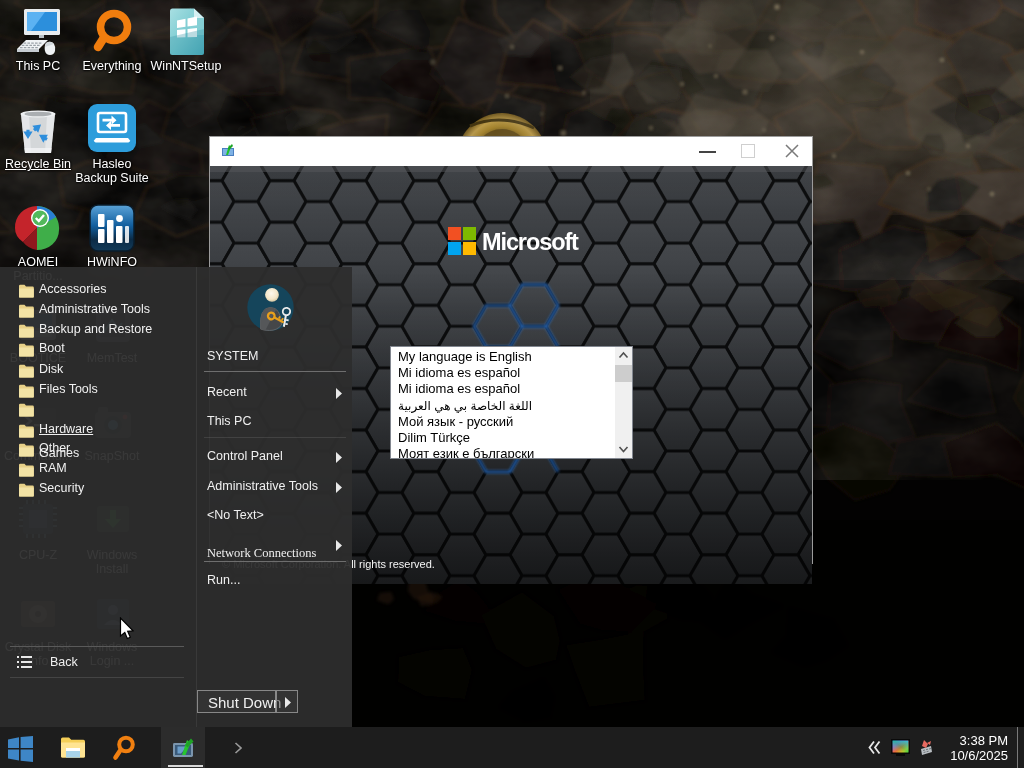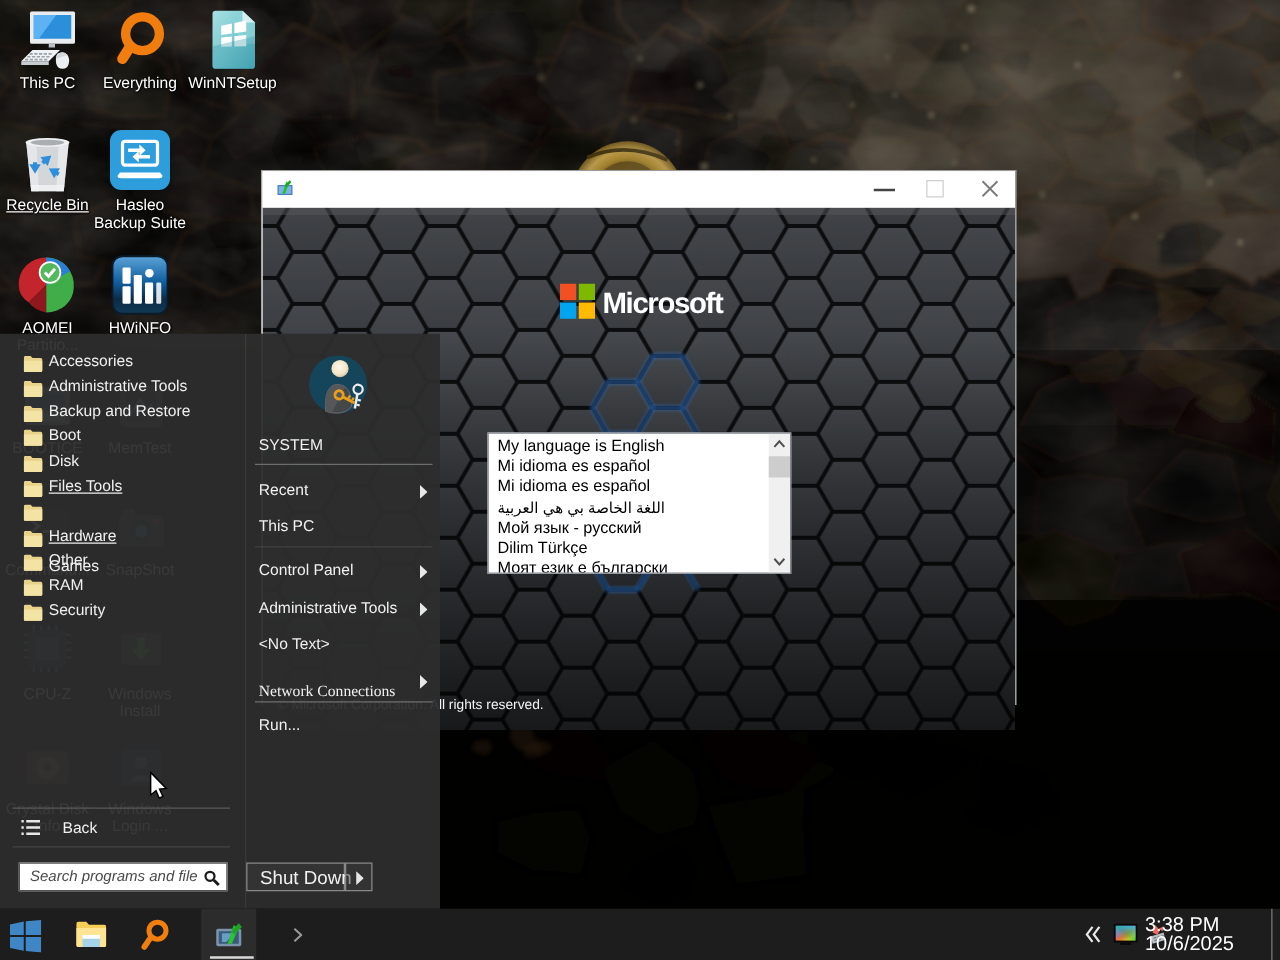--- a/index.html
+++ b/index.html
@@ -555,21 +555,21 @@
           <use href="#fold" y="142"></use>
           <use href="#fold" y="161"></use>
       <use href="#fold" y="181"></use>
           <use href="#fold" y="201"></use>
     </svg>
     <div class="abs" style="left:39px;top:15px;">Accessories</div>
     <div class="abs" style="left:39px;top:35px;">Administrative Tools</div>
     <div class="abs" style="left:39px;top:55px;">Backup and Restore</div>
     <div class="abs" style="left:39px;top:74px;">Boot</div>
     <div class="abs" style="left:39px;top:95px;">Disk</div>
-    <div class="abs" style="left:39px;top:115px;text-decoration:underline;">Files Tools</div>
+    <div class="abs" style="left:39px;top:115px;">Files Tools</div>
     <div class="abs" style="left:39px;top:134px;margin-top:45px;">Games</div>
     <div class="abs" style="left:39px;top:155px;text-decoration:underline;">Hardware</div>
     <div class="abs" style="left:39px;top:174px;">Other</div>
     <div class="abs" style="left:39px;top:194px;">RAM</div>
     <div class="abs" style="left:39px;top:214px;">Security</div>
   </div>
 
   <div class="abs" style="left:10px;top:379px;width:174px;height:1px;background:#5a5a5a;"></div>
   <svg class="abs" style="left:17px;top:388px" width="15" height="14" viewBox="0 0 15 14">
     <g fill="#e8e8e8">
@@ -577,27 +577,20 @@
           <rect x="4" y="1" width="11" height="2"></rect>
       <rect x="0" y="6" width="2" height="2"></rect>
           <rect x="4" y="6" width="11" height="2"></rect>
       <rect x="0" y="11" width="2" height="2"></rect>
           <rect x="4" y="11" width="11" height="2"></rect>
     </g>
   </svg>
   <div class="abs" style="left:50px;top:388px;">Back</div>
   <div class="abs" style="left:10px;top:410px;width:174px;height:1px;background:rgba(255,255,255,0.12);"></div>
 
-  <div class="abs" style="left:15px;top:423px;width:167px;height:23px;background:#fff;border:1px solid #565656;box-sizing:border-box;">
-    <div class="abs" style="left:8px;top:3px;font-size:12px;font-style:italic;color:#4a4a4a;white-space:nowrap;">Search programs and file</div>
-    <svg class="abs" style="left:146px;top:4px" width="15" height="15" viewBox="0 0 15 15">
-      <circle cx="6" cy="6" r="3.6" fill="none" stroke="#1b1b1b" stroke-width="1.8"></circle>
-      <path d="M9,9 L13,13" stroke="#1b1b1b" stroke-width="2.4"></path>
-    </svg>
-  </div>
 
   <svg class="abs" style="left:246px;top:16px" width="49" height="49" viewBox="0 0 49 49">
     <defs>
       <radialGradient id="headG" cx="45%" cy="40%" r="60%">
         <stop offset="0" stop-color="#fdf8ec"></stop>
             <stop offset="0.7" stop-color="#f3e6c8"></stop>
             <stop offset="1" stop-color="#d8c9a4"></stop>
       </radialGradient>
     </defs>
     <circle cx="24.5" cy="24.5" r="23.2" fill="#15455b"></circle>
@@ -708,21 +701,21 @@
     <rect x="2.6" y="2.6" width="15.8" height="11.8" fill="url(#rgb1)"></rect>
     <rect x="2.6" y="2.6" width="15.8" height="11.8" fill="url(#rgb2)"></rect>
     <rect x="6" y="16" width="9" height="2" fill="#0a0a0a"></rect>
   </svg>
   <svg class="abs" style="left:918px;top:12px" width="17" height="19" viewBox="0 0 17 19">
     <path d="M3,10 L13,7 L14,13 L4,16 Z" fill="#b9bec2"></path>
     <path d="M5,11.5 l2,-0.5 M8,10.7 l2,-0.5 M11,10 l2,-0.5 M5.6,13.5 l2,-0.5 M8.6,12.7 l2,-0.5" stroke="#70767a" stroke-width="1"></path>
     <path d="M6,1 L10,5 L8,9 L4,7 Z" fill="#e86a60"></path>
     <path d="M9,4 L13,2 L12,6 Z" fill="#e86a60"></path>
   </svg>
-  <div class="abs" style="left:916px;top:6px;width:68px;text-align:left;color:#fff;font-size:16px;line-height:15px;">3:38 PM<br>10/6/2025</div>
+  <div class="abs" style="left:940px;top:6px;width:68px;text-align:right;color:#fff;font-size:13px;line-height:15px;">3:38 PM<br>10/6/2025</div>
   <div class="abs" style="left:1017px;top:0;width:1px;height:41px;background:#7a7a7a;"></div>
 </div>
 
 <svg class="abs" style="left:119px;top:617px" width="17" height="24" viewBox="0 0 17 24">
   <path d="M1.5,1 L1.5,19 L5.8,15.5 L8.3,21.5 L11.3,20.2 L8.7,14.3 L14,13.8 Z" fill="#fff" stroke="#000" stroke-width="1.2"></path>
 </svg>
 
 </div>
 
 </body></html>

